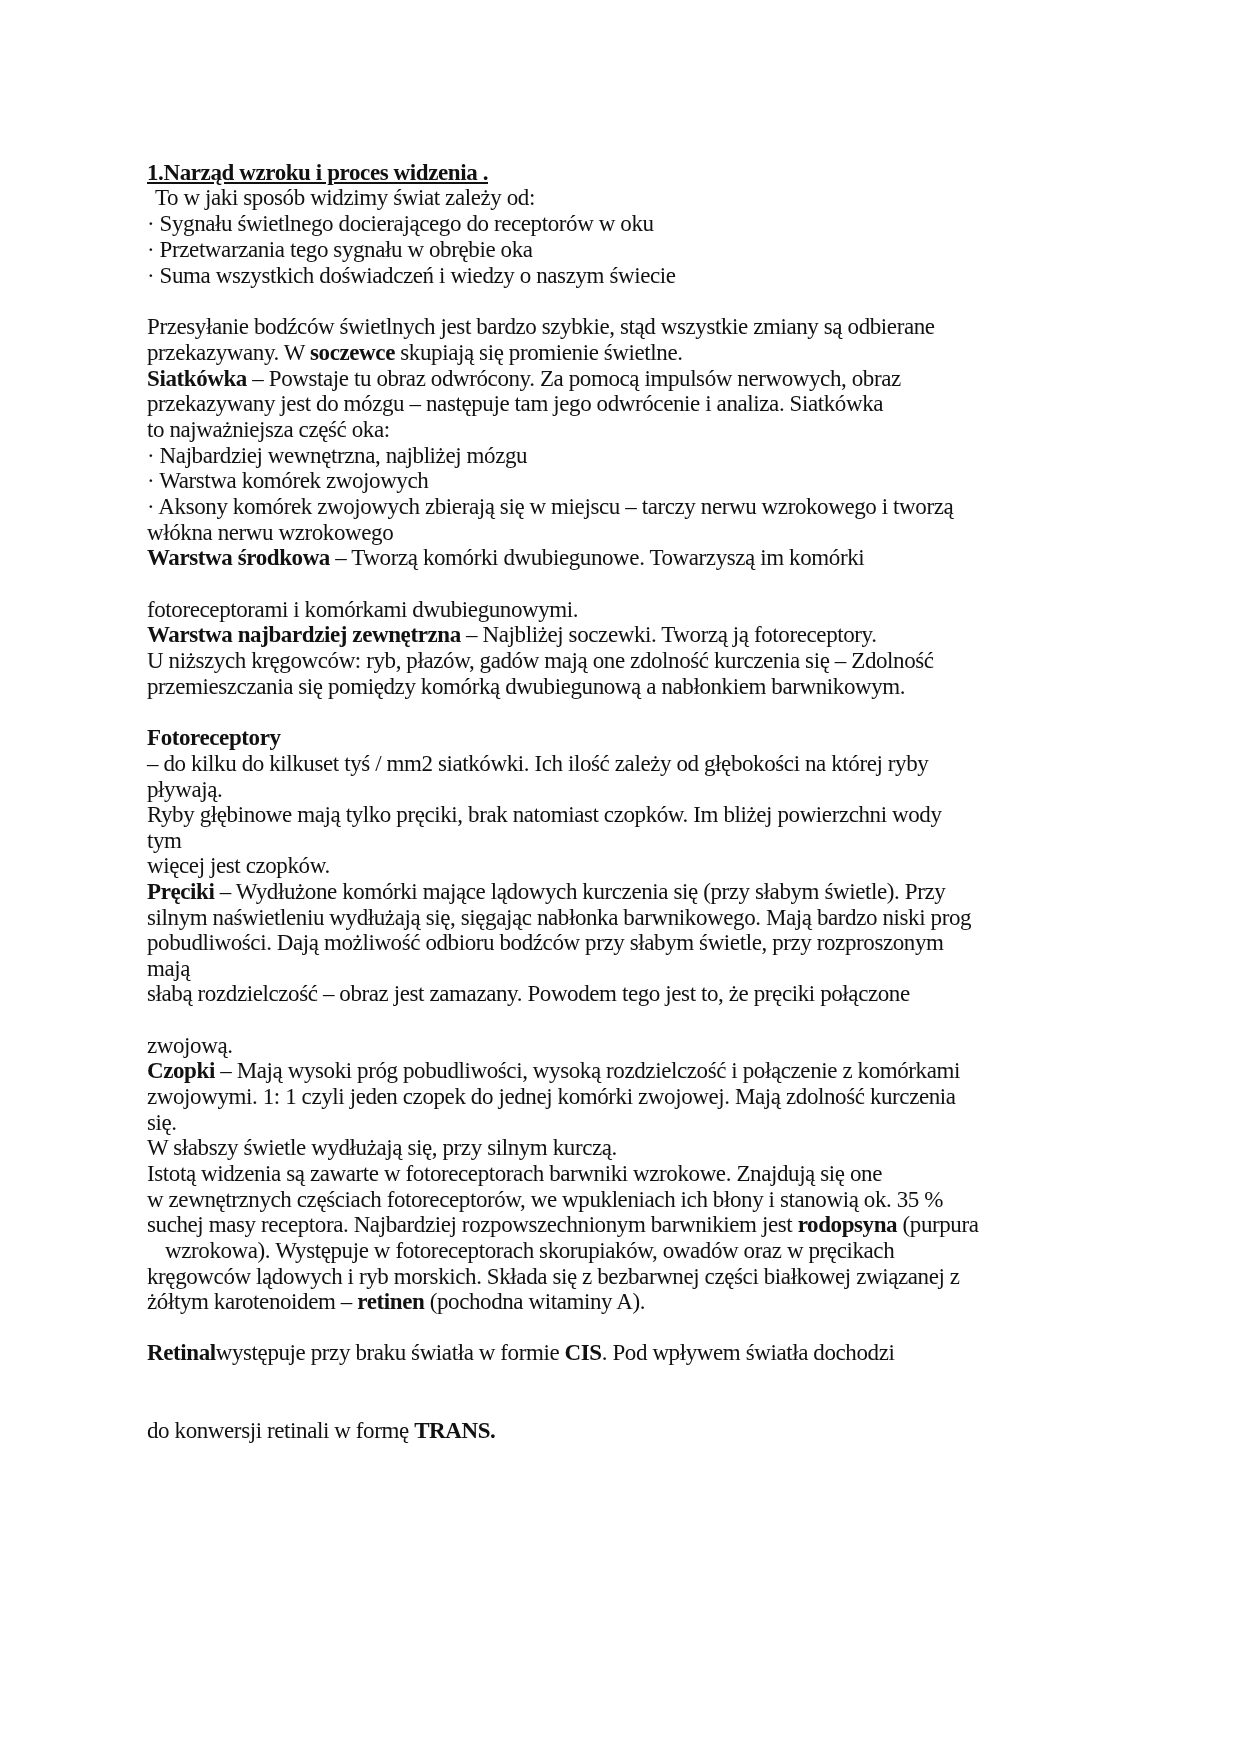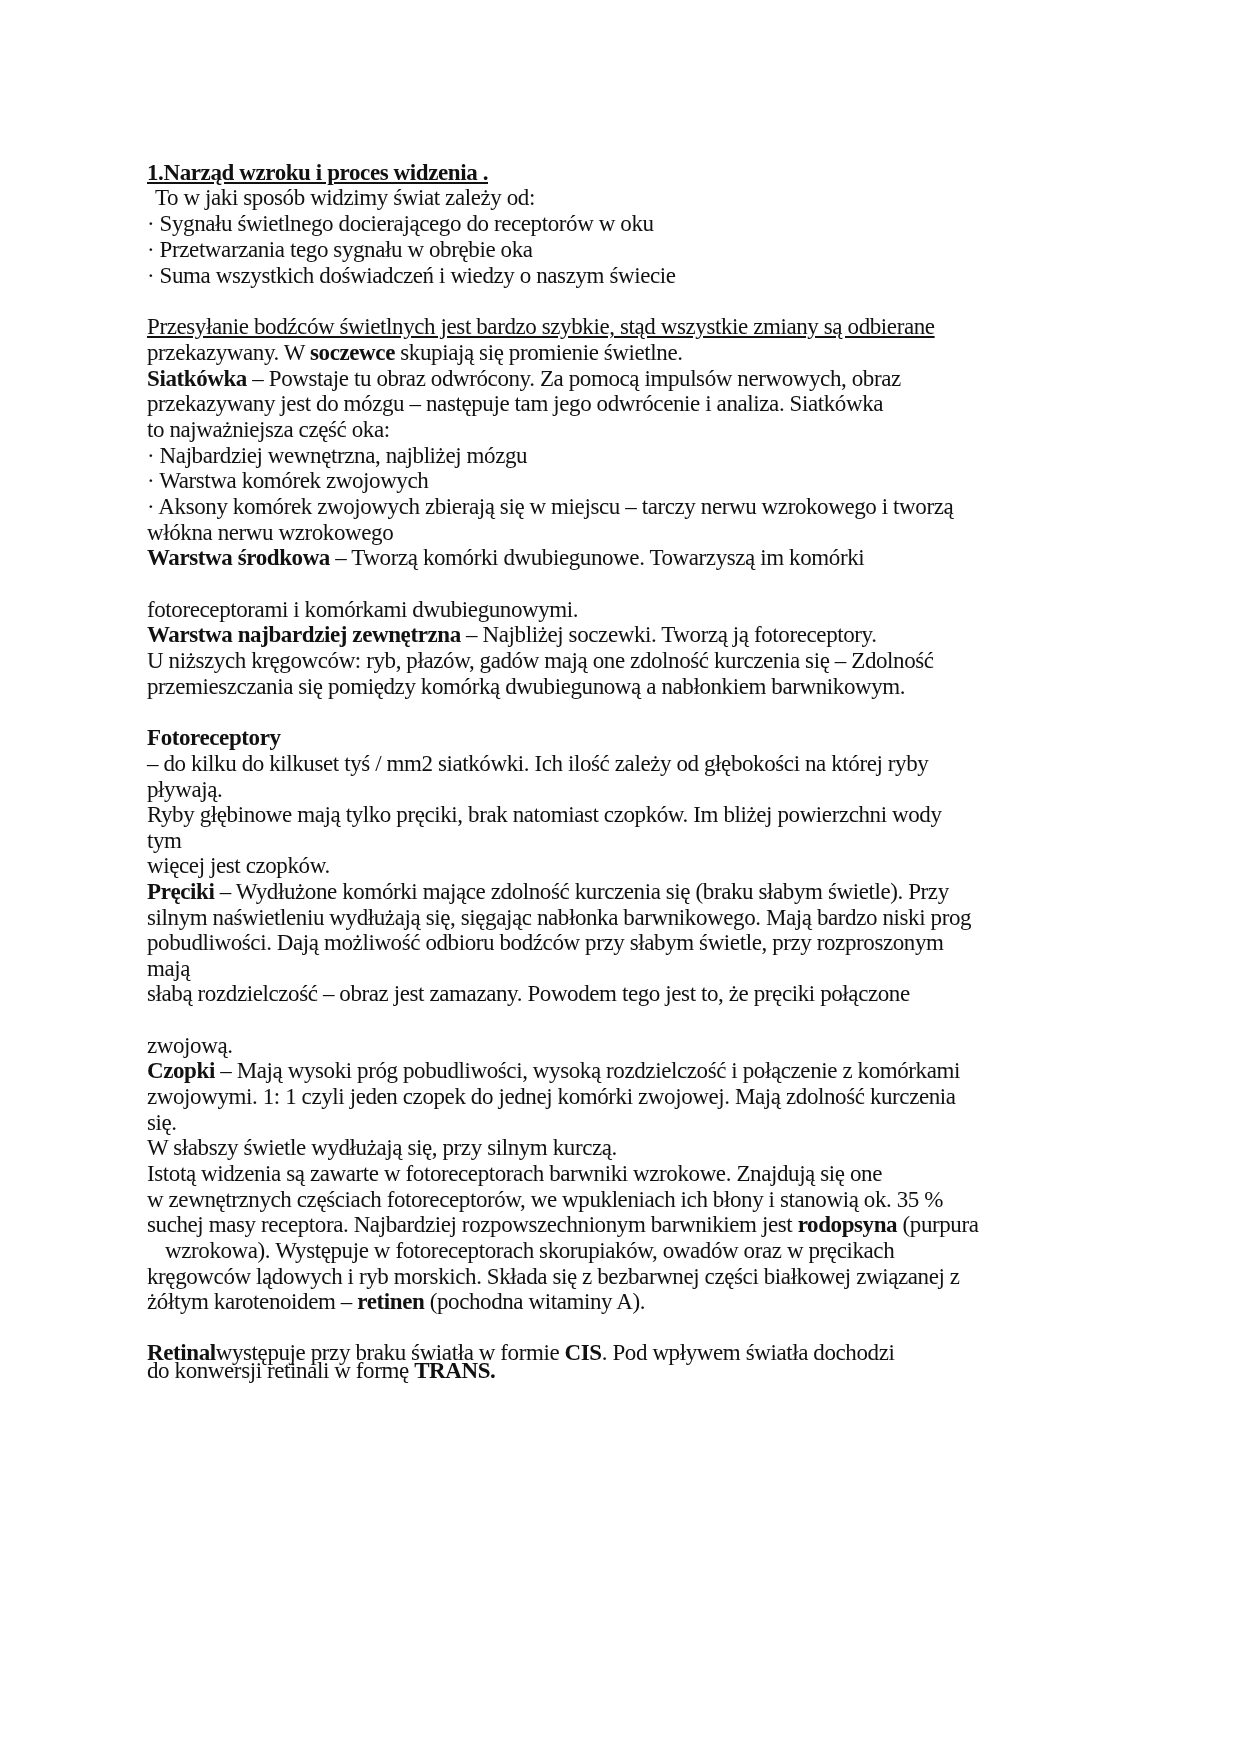--- a/index.html
+++ b/index.html
@@ -16,51 +16,51 @@
 </style>
 </head>
 <body>
 
 <div class="page" id="page">
     <div class="line title" style="top: 160px;"><b>1.Narząd wzroku i proces widzenia .</b></div>
     <div class="line" style="top: 185px; margin-left: 8px;"><span> To w jaki sposób widzimy świat zależy od:</span></div>
     <div class="line" style="top: 211px;"><span>· Sygnału świetlnego docierającego do receptorów w oku</span></div>
     <div class="line" style="top: 237px;"><span>· Przetwarzania tego sygnału w obrębie oka</span></div>
     <div class="line" style="top: 263px;"><span>· Suma wszystkich doświadczeń i wiedzy o naszym świecie</span></div>
-    <div class="line" style="top: 314px; text-decoration: underline;"><span>Przesyłanie bodźców świetlnych jest bardzo szybkie, stąd wszystkie zmiany są odbierane</span></div>
+    <div class="line" style="top: 314px;"><span>Przesyłanie bodźców świetlnych jest bardzo szybkie, stąd wszystkie zmiany są odbierane</span></div>
     <div class="line" style="top: 340px;"><span>przekazywany. W </span><b>soczewce</b><span> skupiają się promienie świetlne.</span></div>
     <div class="line" style="top: 366px;"><b>Siatkówka</b><span> – Powstaje tu obraz odwrócony. Za pomocą impulsów nerwowych, obraz</span></div>
     <div class="line" style="top: 391px;"><span>przekazywany jest do mózgu – następuje tam jego odwrócenie i analiza. Siatkówka</span></div>
     <div class="line" style="top: 417px;"><span>to najważniejsza część oka:</span></div>
     <div class="line" style="top: 443px;"><span>· Najbardziej wewnętrzna, najbliżej mózgu</span></div>
     <div class="line" style="top: 468px;"><span>· Warstwa komórek zwojowych</span></div>
     <div class="line" style="top: 494px;"><span>· Aksony komórek zwojowych zbierają się w miejscu – tarczy nerwu wzrokowego i tworzą</span></div>
     <div class="line" style="top: 520px;"><span>włókna nerwu wzrokowego</span></div>
     <div class="line" style="top: 545px;"><b>Warstwa środkowa</b><span> – Tworzą komórki dwubiegunowe. Towarzyszą im komórki</span></div>
     <div class="line" style="top: 597px;"><span>fotoreceptorami i komórkami dwubiegunowymi.</span></div>
     <div class="line" style="top: 622px;"><b>Warstwa najbardziej zewnętrzna</b><span> – Najbliżej soczewki. Tworzą ją fotoreceptory.</span></div>
     <div class="line" style="top: 648px;"><span>U niższych kręgowców: ryb, płazów, gadów mają one zdolność kurczenia się – Zdolność</span></div>
     <div class="line" style="top: 674px;"><span>przemieszczania się pomiędzy komórką dwubiegunową a nabłonkiem barwnikowym.</span></div>
     <div class="line" style="top: 725px;"><b>Fotoreceptory</b></div>
     <div class="line" style="top: 751px;"><span>– do kilku do kilkuset tyś / mm2 siatkówki. Ich ilość zależy od głębokości na której ryby</span></div>
     <div class="line" style="top: 777px;"><span>pływają.</span></div>
     <div class="line" style="top: 802px;"><span>Ryby głębinowe mają tylko pręciki, brak natomiast czopków. Im bliżej powierzchni wody</span></div>
     <div class="line" style="top: 828px;"><span>tym</span></div>
     <div class="line" style="top: 853px;"><span>więcej jest czopków.</span></div>
-    <div class="line" style="top: 879px;"><b>Pręciki</b><span> – Wydłużone komórki mające zdolność kurczenia się (braku słabym świetle). Przy</span></div>
+    <div class="line" style="top: 879px;"><b>Pręciki</b><span> – Wydłużone komórki mające lądowych kurczenia się (przy słabym świetle). Przy</span></div>
     <div class="line" style="top: 905px;"><span>silnym naświetleniu wydłużają się, sięgając nabłonka barwnikowego. Mają bardzo niski prog</span></div>
     <div class="line" style="top: 930px;"><span>pobudliwości. Dają możliwość odbioru bodźców przy słabym świetle, przy rozproszonym</span></div>
     <div class="line" style="top: 956px;"><span>mają</span></div>
     <div class="line" style="top: 981px;"><span>słabą rozdzielczość – obraz jest zamazany. Powodem tego jest to, że pręciki połączone</span></div>
     <div class="line" style="top: 1033px;"><span>zwojową.</span></div>
     <div class="line" style="top: 1058px;"><b>Czopki</b><span> – Mają wysoki próg pobudliwości, wysoką rozdzielczość i połączenie z komórkami</span></div>
     <div class="line" style="top: 1084px;"><span>zwojowymi. 1: 1 czyli jeden czopek do jednej komórki zwojowej. Mają zdolność kurczenia</span></div>
     <div class="line" style="top: 1110px;"><span>się.</span></div>
     <div class="line" style="top: 1135px;"><span>W słabszy świetle wydłużają się, przy silnym kurczą.</span></div>
     <div class="line" style="top: 1161px;"><span>Istotą widzenia są zawarte w fotoreceptorach barwniki wzrokowe. Znajdują się one</span></div>
     <div class="line" style="top: 1187px;"><span>w zewnętrznych częściach fotoreceptorów, we wpukleniach ich błony i stanowią ok. 35 %</span></div>
     <div class="line" style="top: 1212px;"><span>suchej masy receptora. Najbardziej rozpowszechnionym barwnikiem jest </span><b>rodopsyna</b><span> (purpura</span></div>
     <div class="line" style="top: 1238px; margin-left: 18px;"><span>wzrokowa). Występuje w fotoreceptorach skorupiaków, owadów oraz w pręcikach</span></div>
     <div class="line" style="top: 1264px;"><span>kręgowców lądowych i ryb morskich. Składa się z bezbarwnej części białkowej związanej z</span></div>
     <div class="line" style="top: 1289px;"><span>żółtym karotenoidem – </span><b>retinen</b><span> (pochodna witaminy A).</span></div>
     <div class="line" style="top: 1340px;"><b>Retinal</b><span>występuje przy braku światła w formie </span><b>CIS</b><span>. Pod wpływem światła dochodzi</span></div>
-    <div class="line" style="top: 1358px; text-align: center;"><span>do konwersji retinali w formę </span><b>TRANS.</b></div>
+    <div class="line" style="top: 1418px; text-align: center;"><span>do konwersji retinali w formę </span><b>TRANS.</b></div>
   </div>
 
 </body></html>

